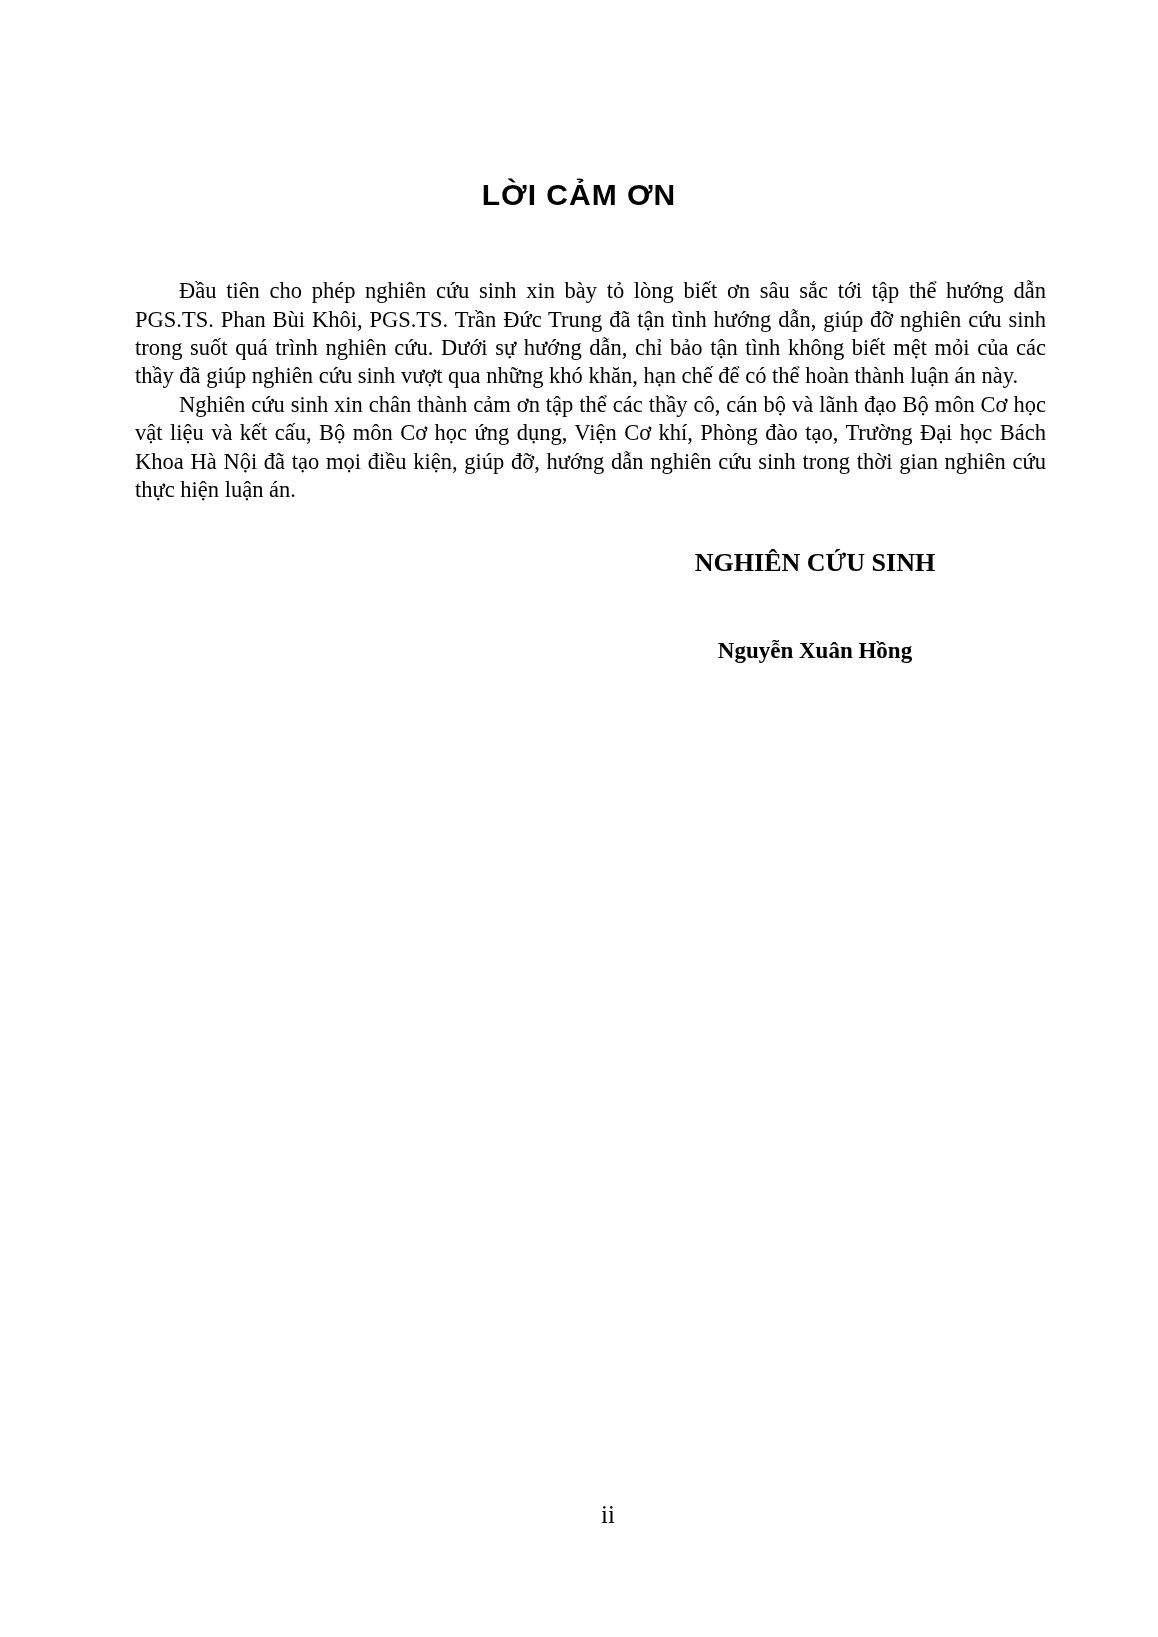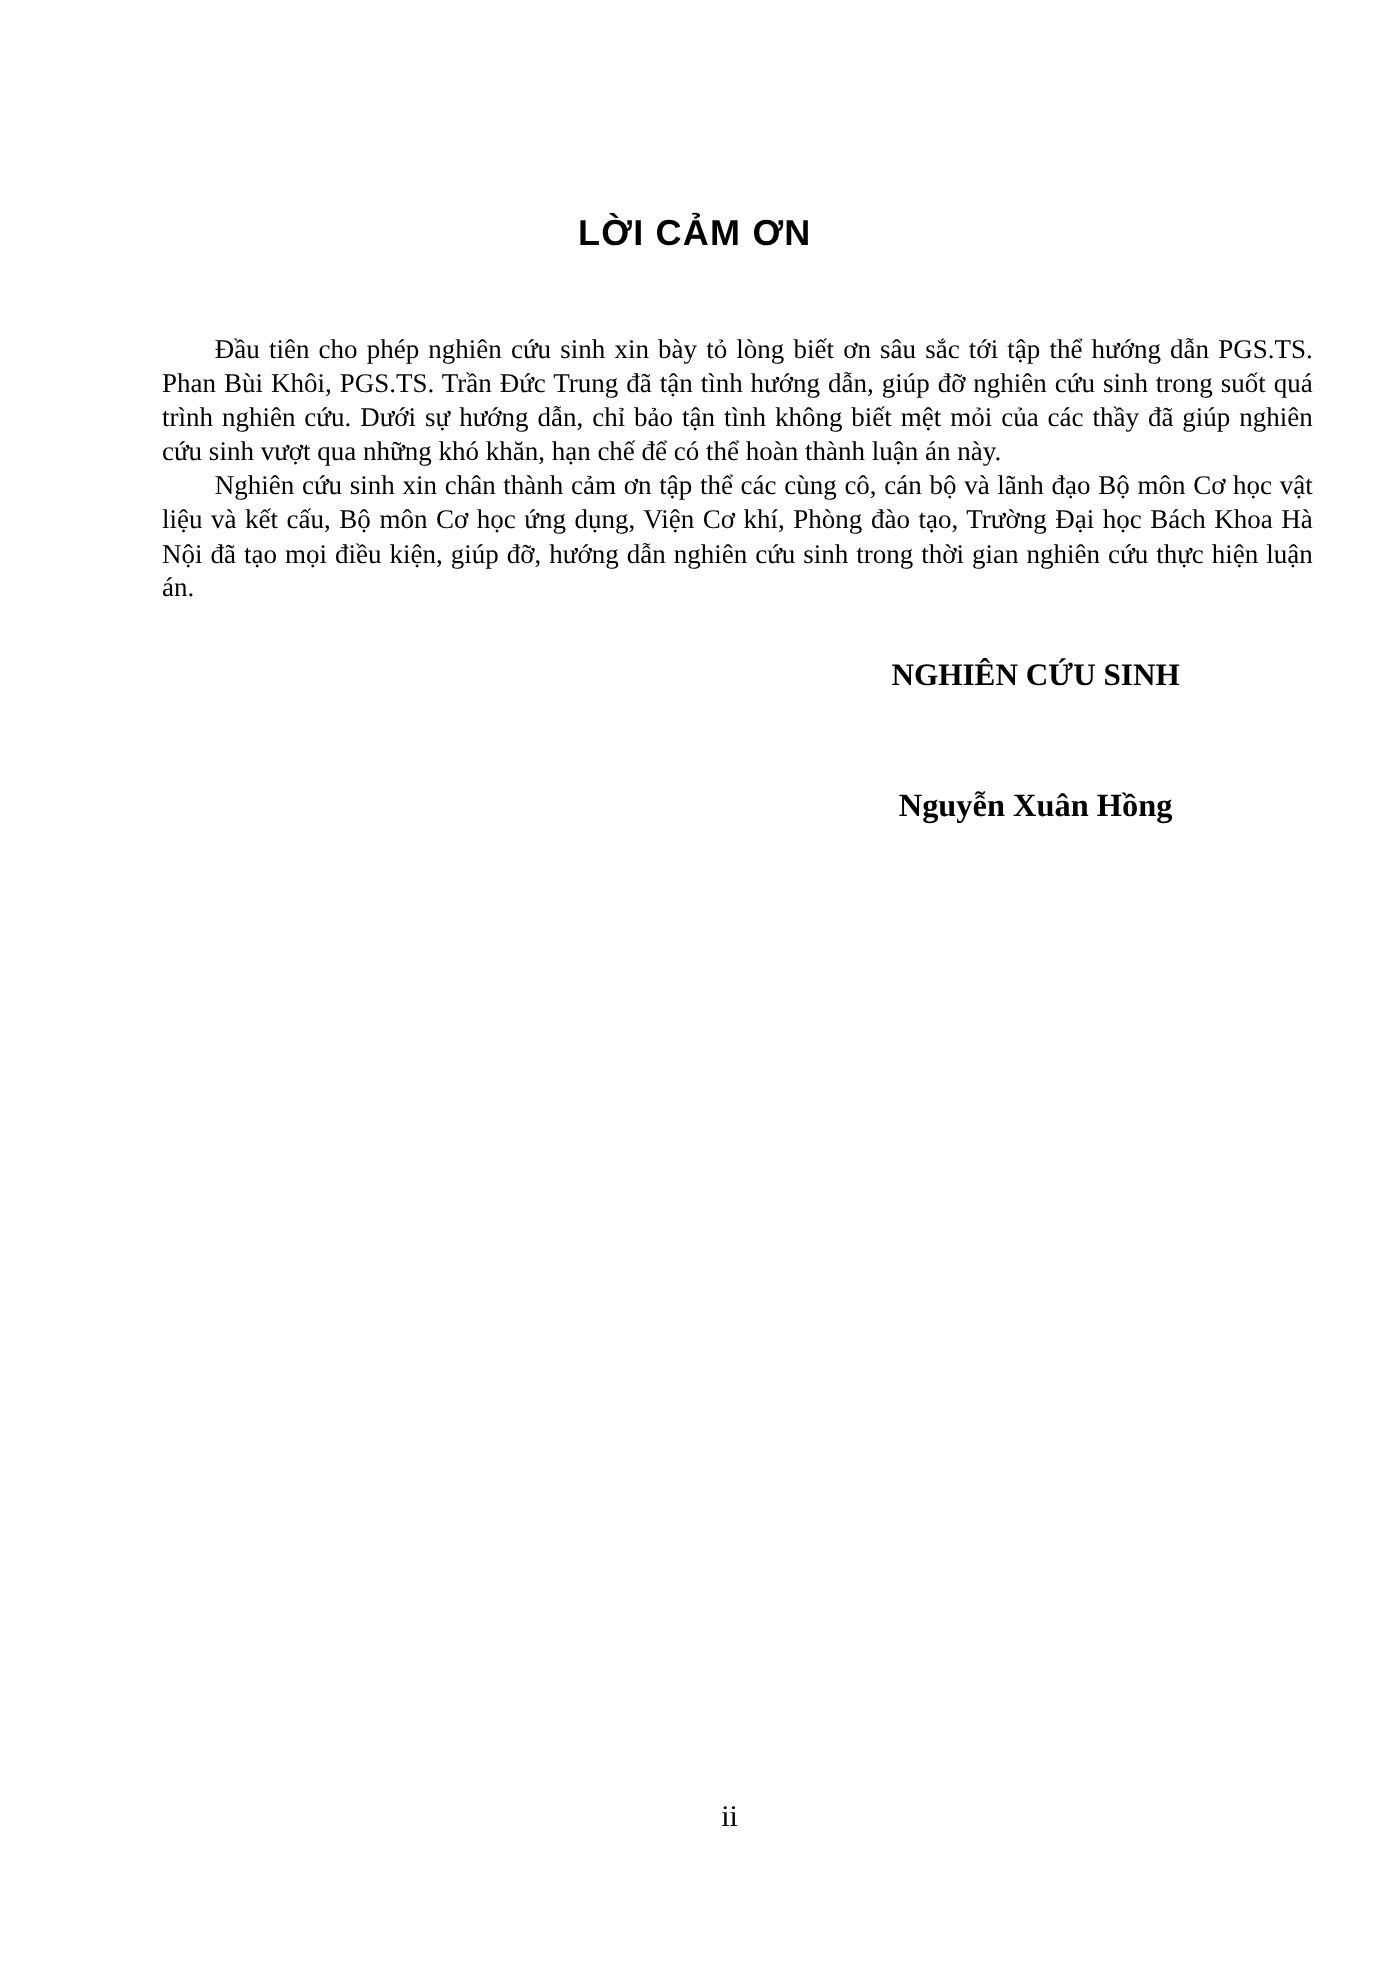--- a/index.html
+++ b/index.html
@@ -20,21 +20,21 @@
     padding-top: 157px;
     text-align: center;
     font-family: "Liberation Sans", sans-serif;
     font-weight: bold;
     font-size: 30px;
     line-height: 36px;
     letter-spacing: 1px;
     color: #000000;
   }
   .content {
-    padding: 0 64px 0 135px;
+    padding: 0 112px 0 135px;
   }
   .body-text {
     margin-top: 64px;
     font-size: 22.5px;
     line-height: 28.4px;
     text-align: justify;
   }
   .body-text p {
     margin: 0;
     text-indent: 44px;
@@ -49,23 +49,23 @@
     font-style: italic;
     font-size: 22.5px;
     line-height: 29px;
   }
   .role {
     font-weight: bold;
     font-size: 26px;
     line-height: 29px;
   }
   .name {
-    margin-top: 80px;
+    margin-top: 59px;
     font-weight: bold;
-    font-size: 27px;
+    font-size: 23px;
     line-height: 29px;
   }
   .page-number {
     position: absolute;
     top: 1501px;
     left: calc(50% + 29px);
     transform: translateX(-50%);
     font-size: 25px;
     line-height: 28px;
   }
@@ -74,21 +74,21 @@
 <body>
 
 <div class="page">
 
   <h1 class="title">LỜI CẢM ƠN</h1>
 
   <div class="content">
 
     <div class="body-text">
       <p>Đầu tiên cho phép nghiên cứu sinh xin bày tỏ lòng biết ơn sâu sắc tới tập thể hướng dẫn PGS.TS. Phan Bùi Khôi, PGS.TS. Trần Đức Trung đã tận tình hướng dẫn, giúp đỡ nghiên cứu sinh trong suốt quá trình nghiên cứu. Dưới sự hướng dẫn, chỉ bảo tận tình không biết mệt mỏi của các thầy đã giúp nghiên cứu sinh vượt qua những khó khăn, hạn chế để có thể hoàn thành luận án này.</p>
-      <p>Nghiên cứu sinh xin chân thành cảm ơn tập thể các cùng cô, cán bộ và lãnh đạo Bộ môn Cơ học vật liệu và kết cấu, Bộ môn Cơ học ứng dụng, Viện Cơ khí, Phòng đào tạo, Trường Đại học Bách Khoa Hà Nội đã tạo mọi điều kiện, giúp đỡ, hướng dẫn nghiên cứu sinh trong thời gian nghiên cứu thực hiện luận án.</p>
+      <p>Nghiên cứu sinh xin chân thành cảm ơn tập thể các thầy cô, cán bộ và lãnh đạo Bộ môn Cơ học vật liệu và kết cấu, Bộ môn Cơ học ứng dụng, Viện Cơ khí, Phòng đào tạo, Trường Đại học Bách Khoa Hà Nội đã tạo mọi điều kiện, giúp đỡ, hướng dẫn nghiên cứu sinh trong thời gian nghiên cứu thực hiện luận án.</p>
     </div>
 
     <div class="signature">
       <div class="role">NGHIÊN CỨU SINH</div>
       <div class="name">Nguyễn Xuân Hồng</div>
     </div>
 
   </div>
 
   <div class="page-number">ii</div>

